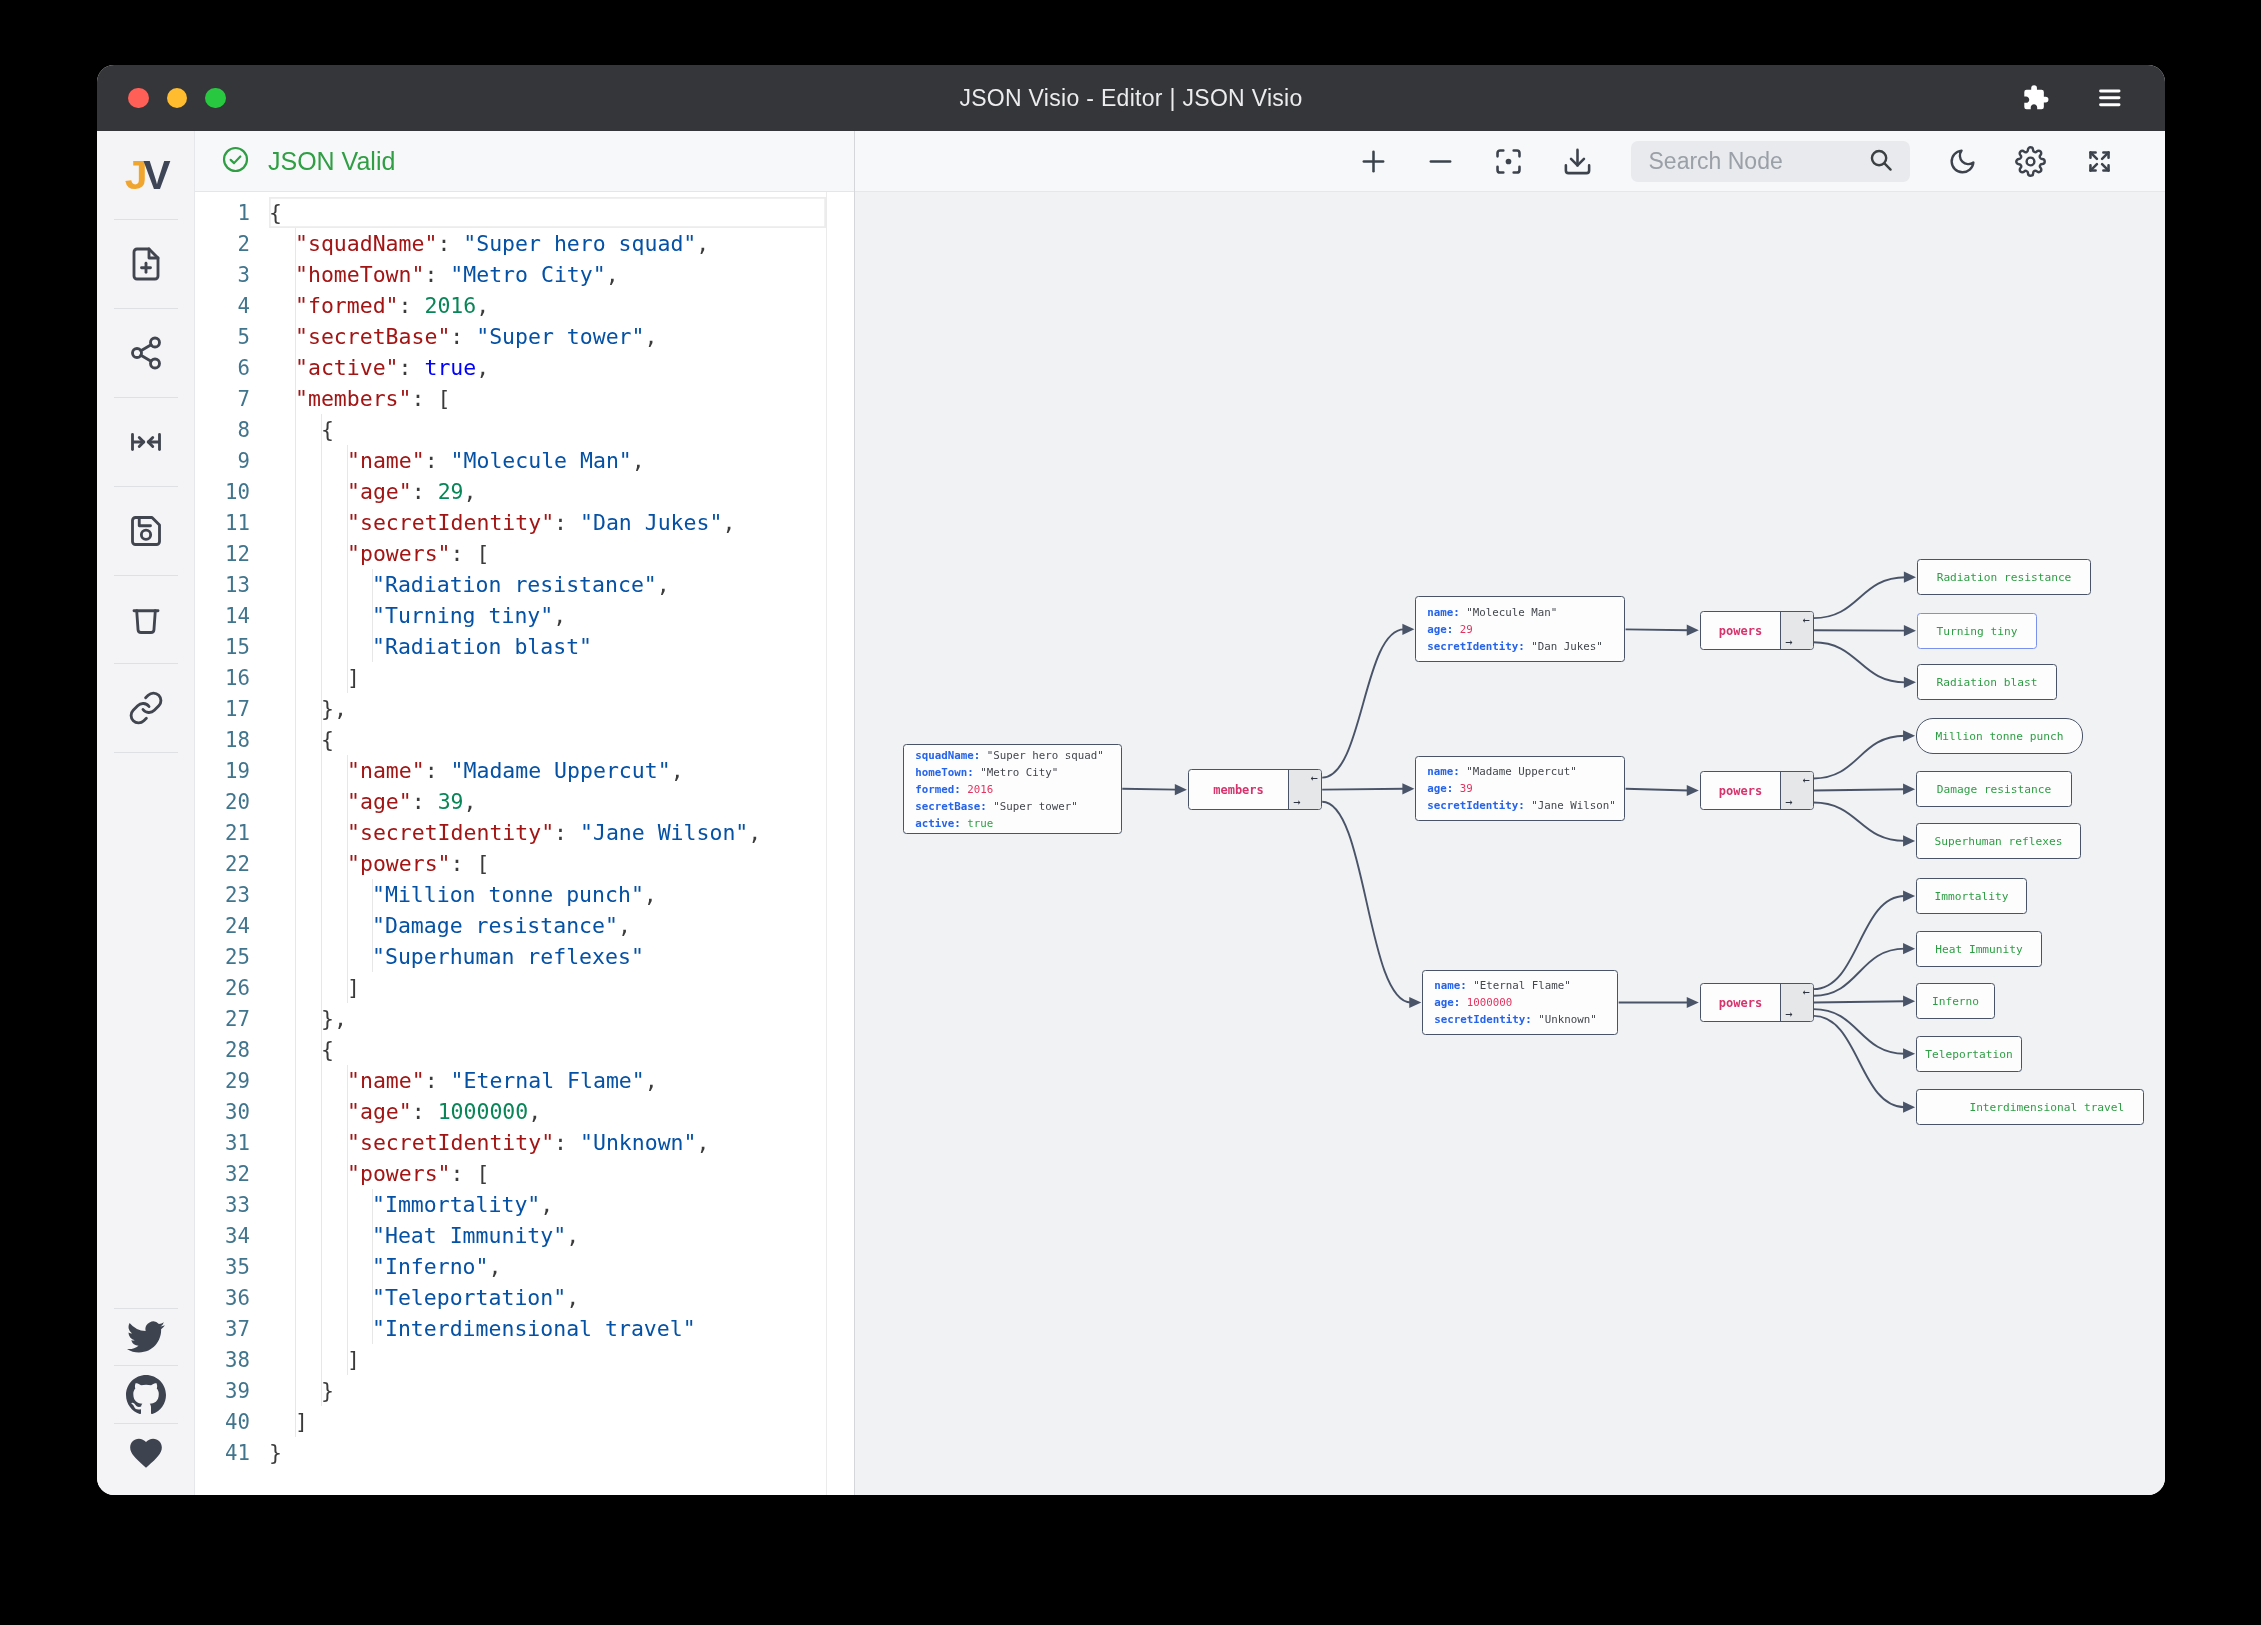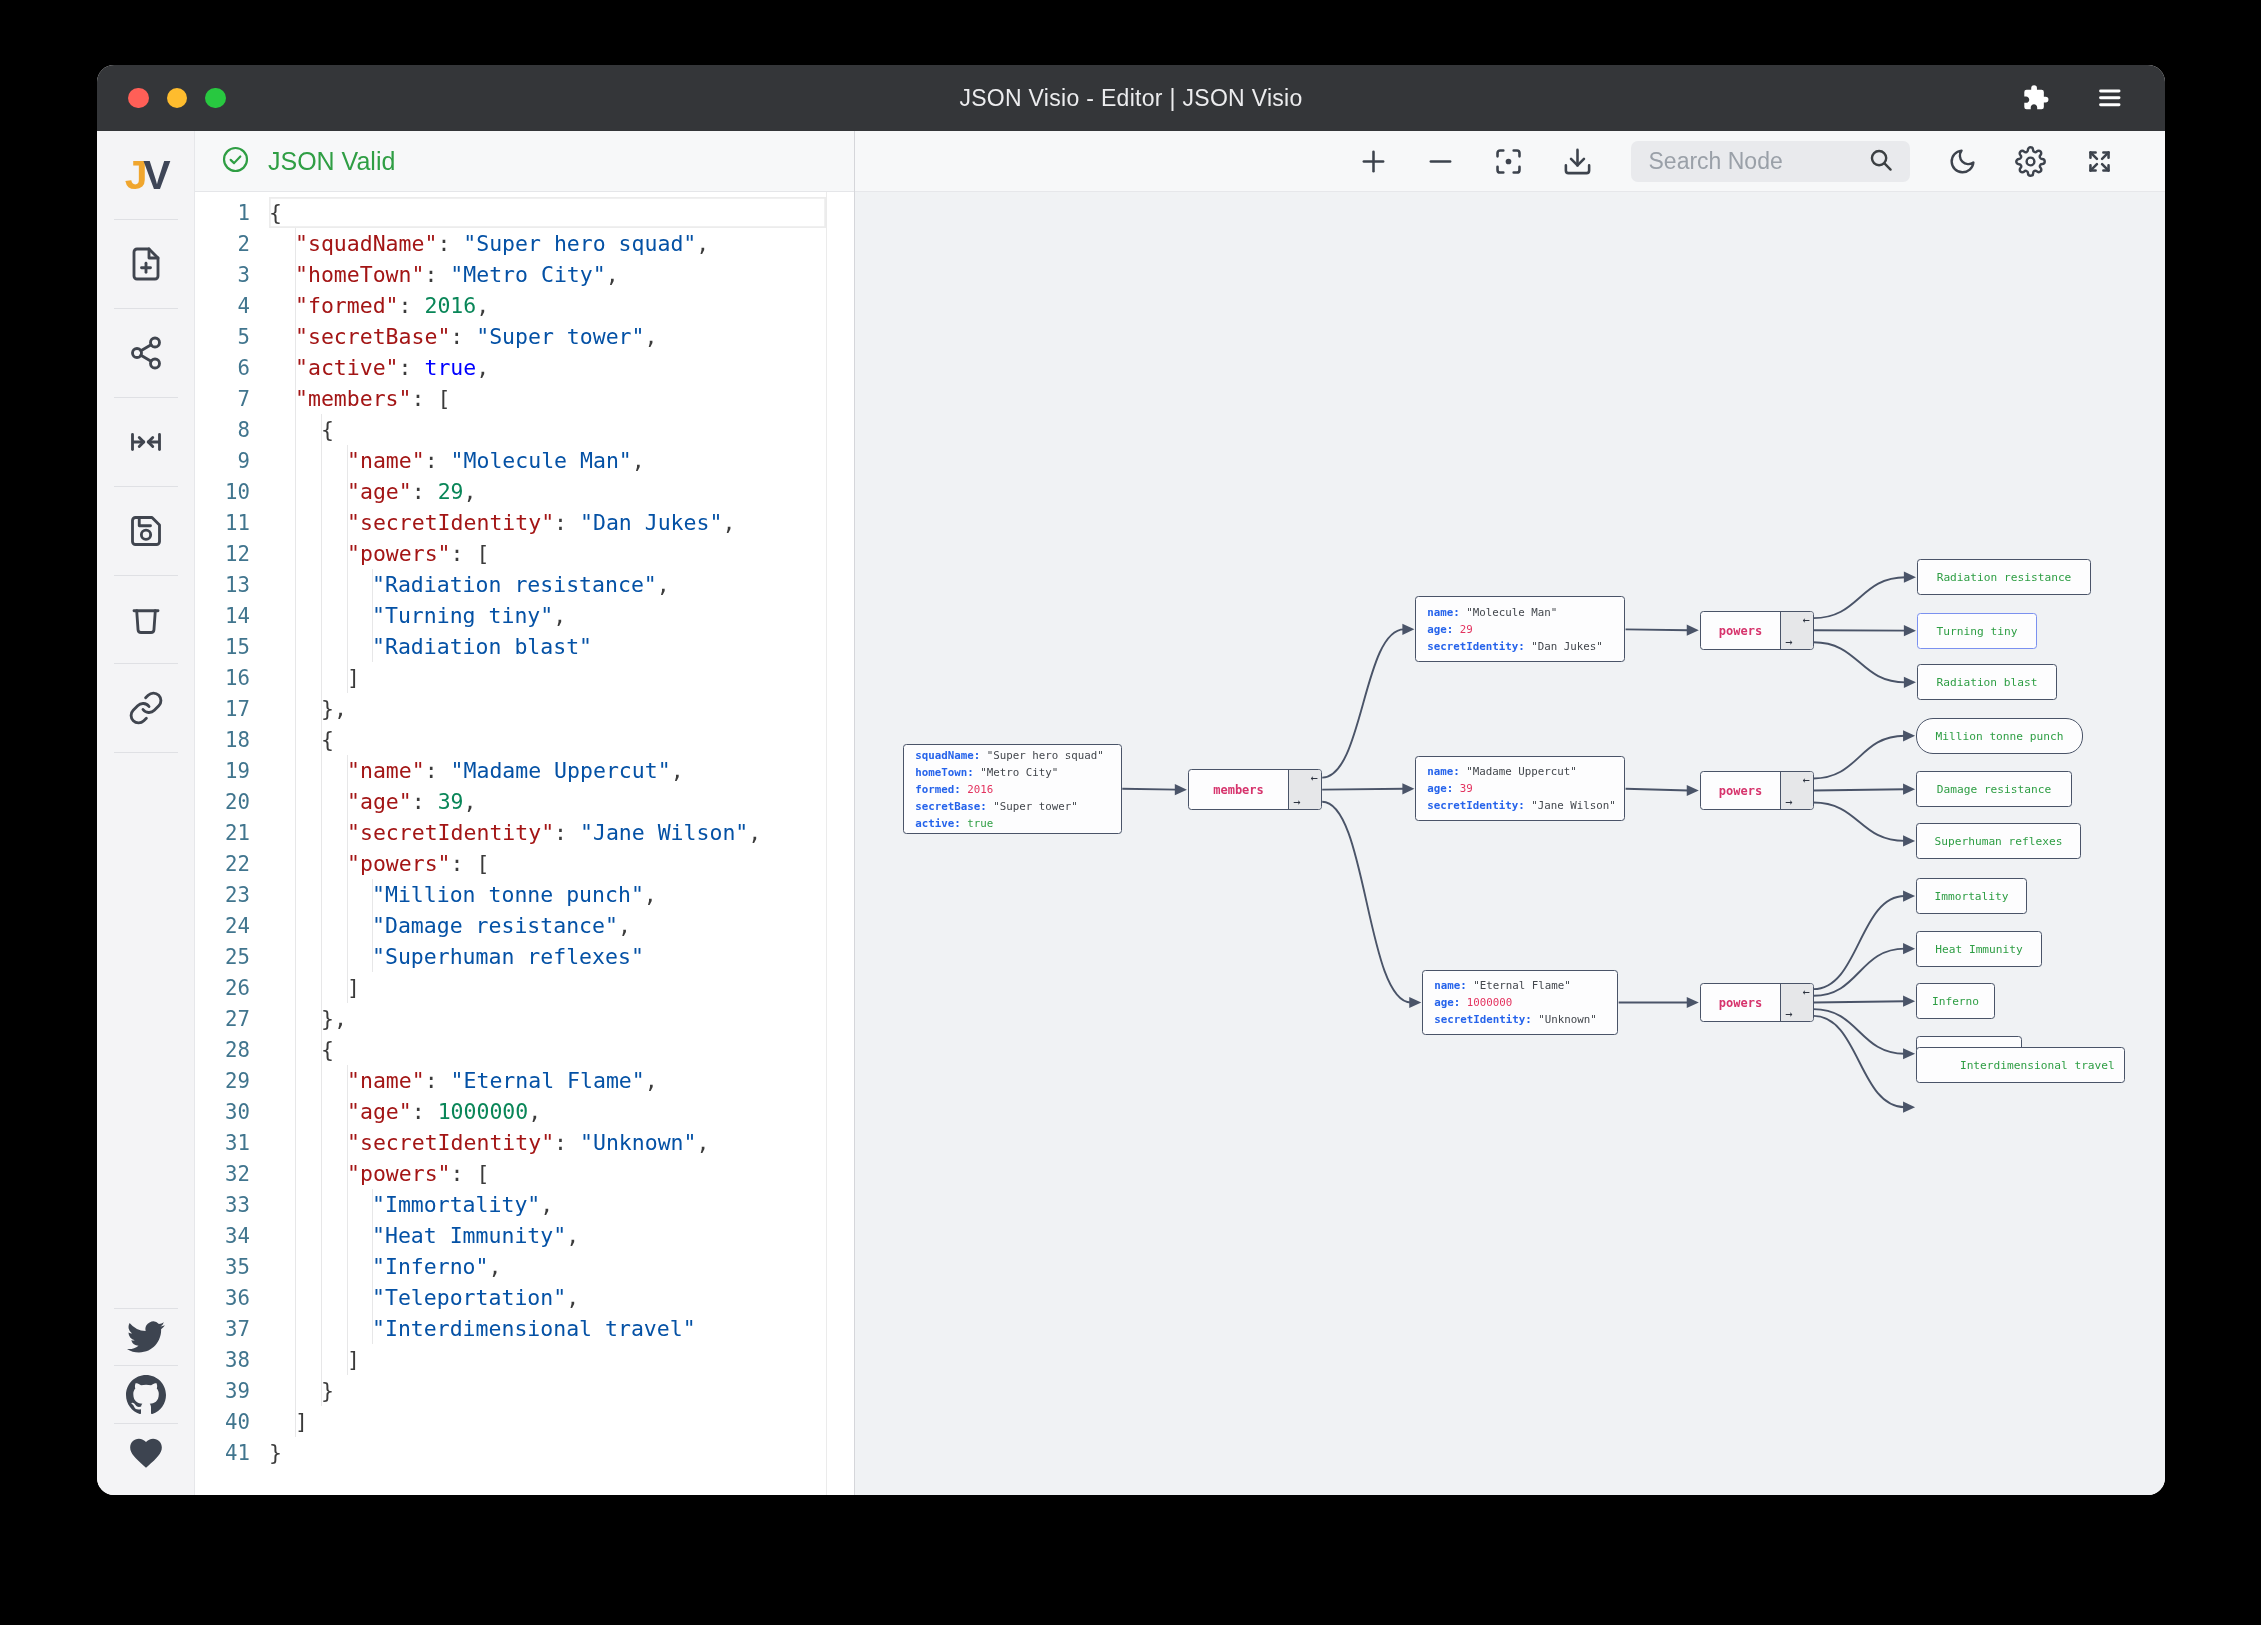--- a/index.html
+++ b/index.html
@@ -412,19 +412,19 @@
             <span class="plabel">powers</span>
             <span class="pbtn">
               <span class="a1">→</span>
               <span class="a2">←</span>
             </span>
           </div>
           <div class="node leaf" style="left: 1061px; top: 686px; width: 111px; height: 36px;"><span>Immortality</span></div>
           <div class="node leaf" style="left: 1061px; top: 739px; width: 126px; height: 36px;"><span>Heat Immunity</span></div>
           <div class="node leaf" style="left: 1061px; top: 791px; width: 79px; height: 36px;"><span>Inferno</span></div>
           <div class="node leaf" style="left: 1061px; top: 844px; width: 106px; height: 36px;"><span>Teleportation</span></div>
-          <div class="node leaf" style="left: 1061px; top: 855px; width: 209px; height: 36px; padding-left: 44px;"><span>Interdimensional travel</span></div>
+          <div class="node leaf" style="left: 1061px; top: 897px; width: 228px; height: 36px; padding-left: 44px;"><span>Interdimensional travel</span></div>
         </div>
     </div>
 
   </div>
 </div>
 
 
 </body></html>

